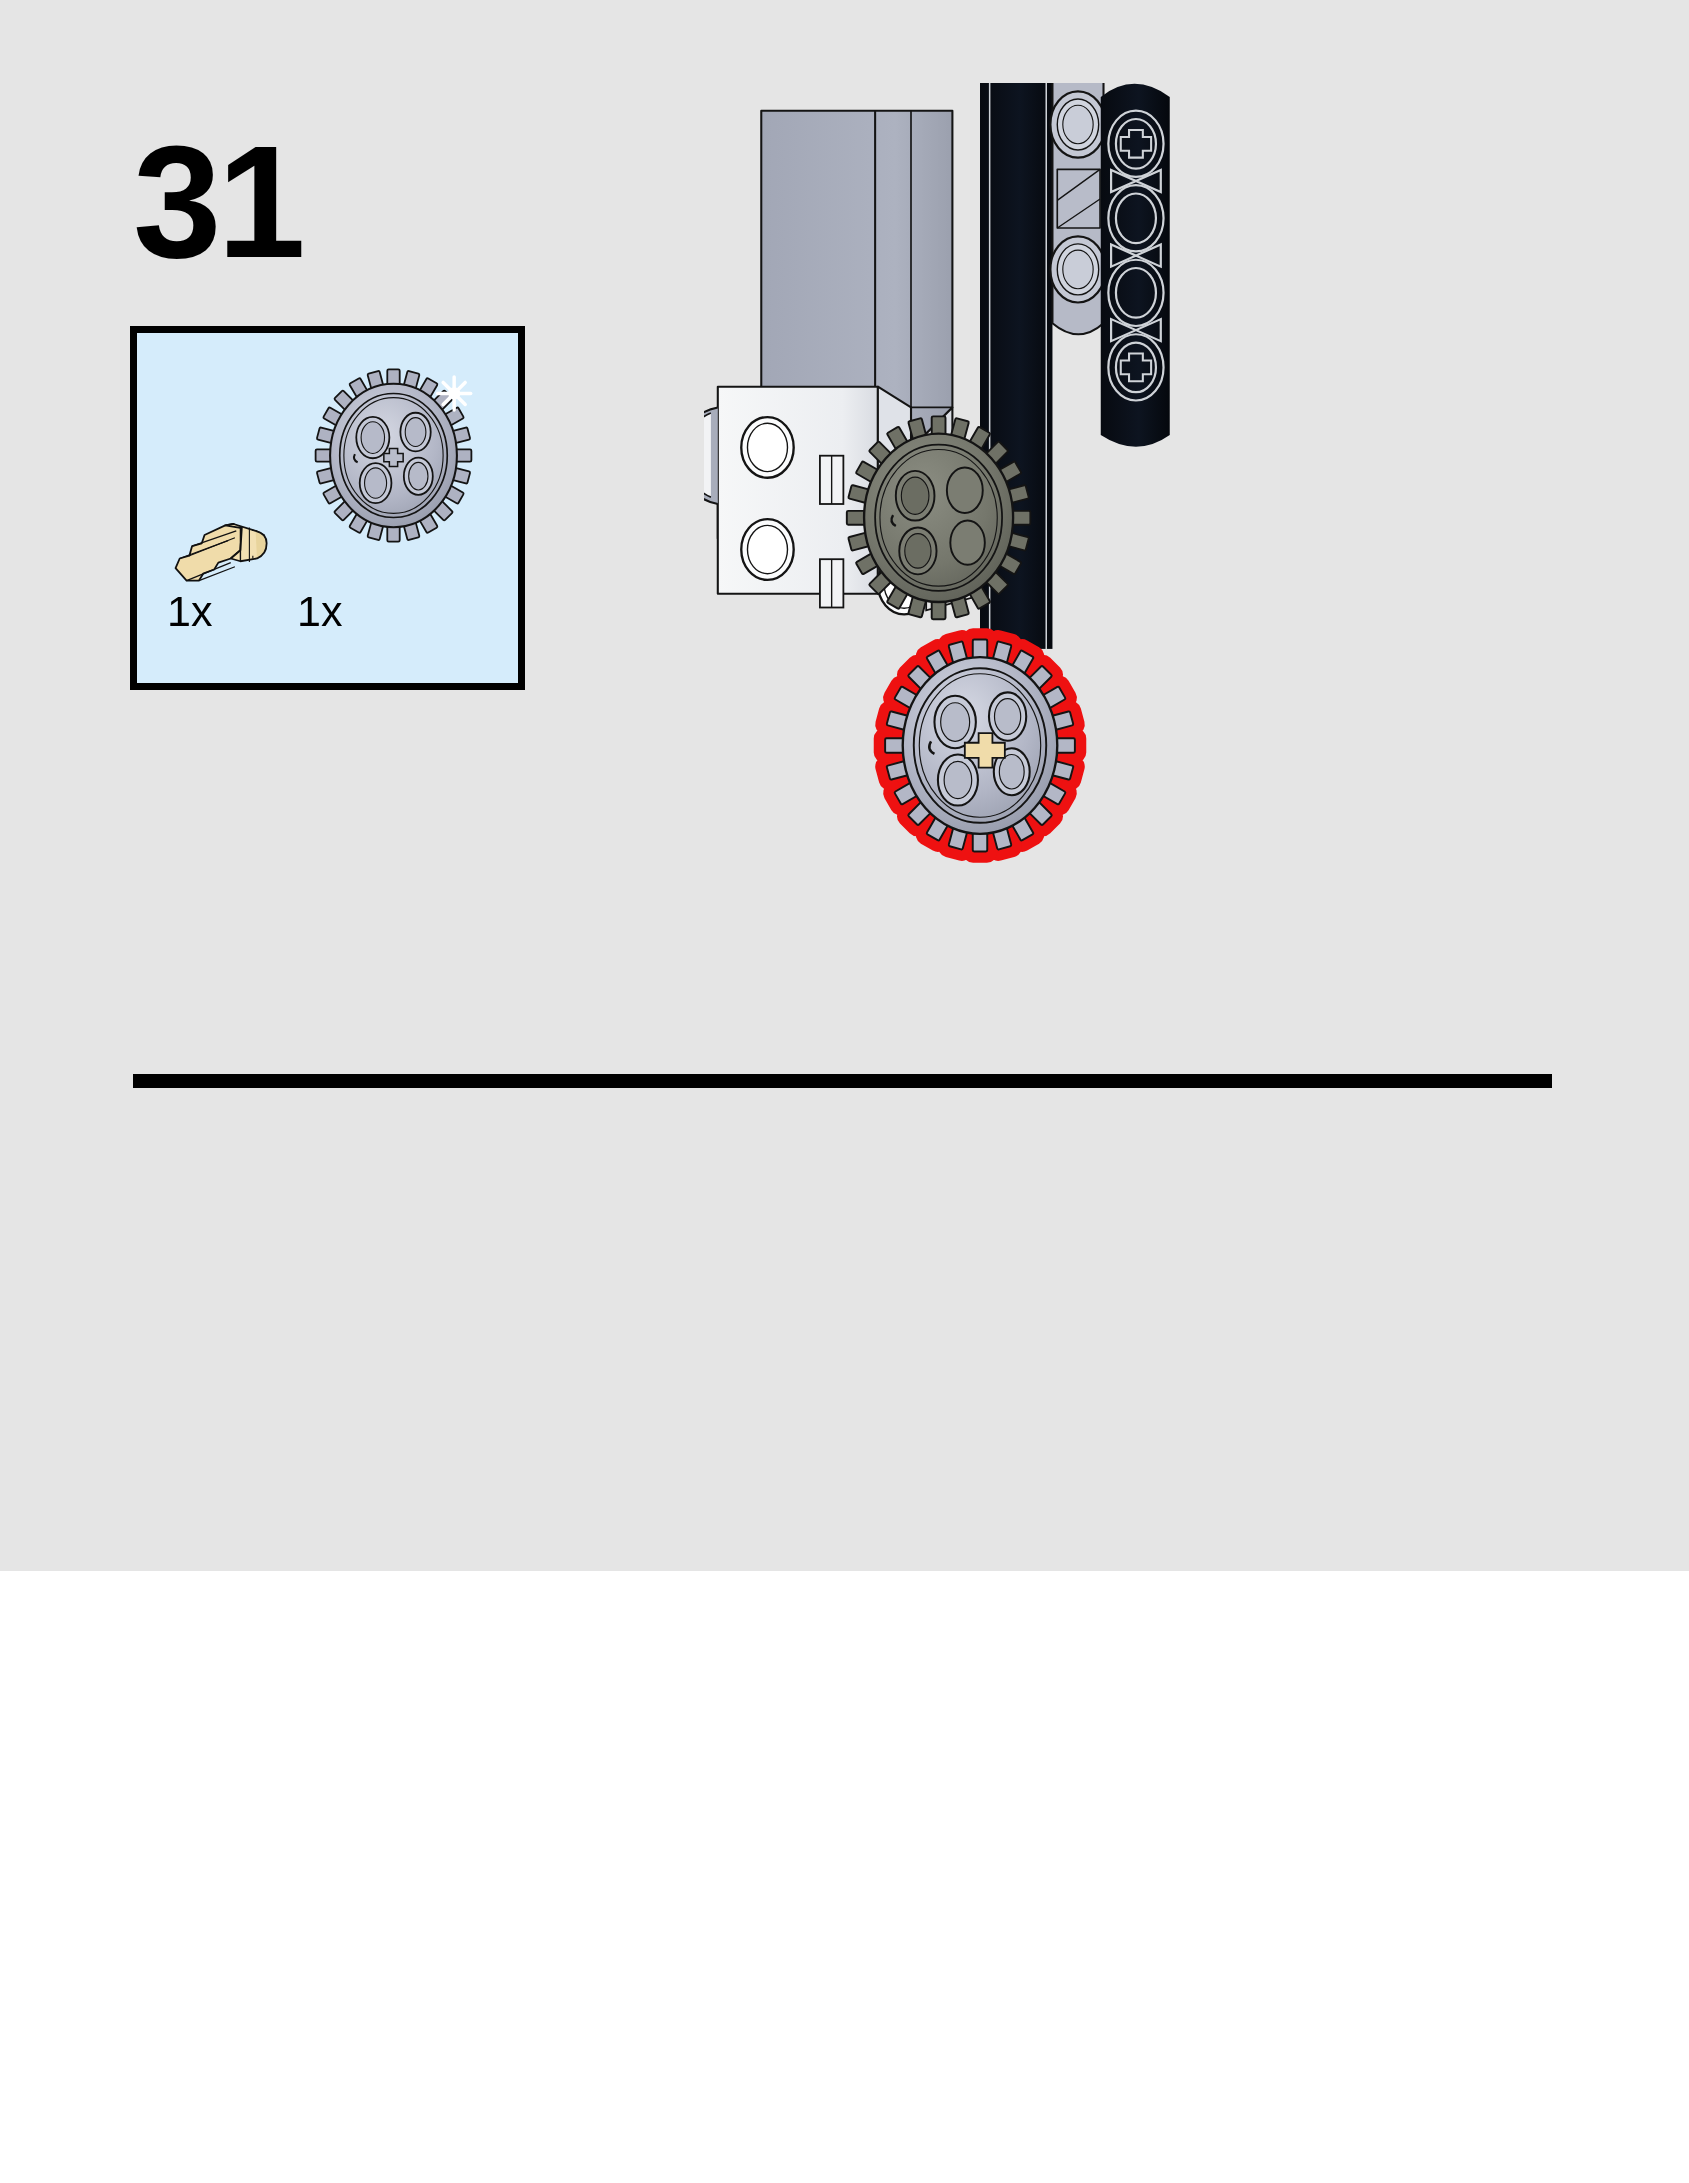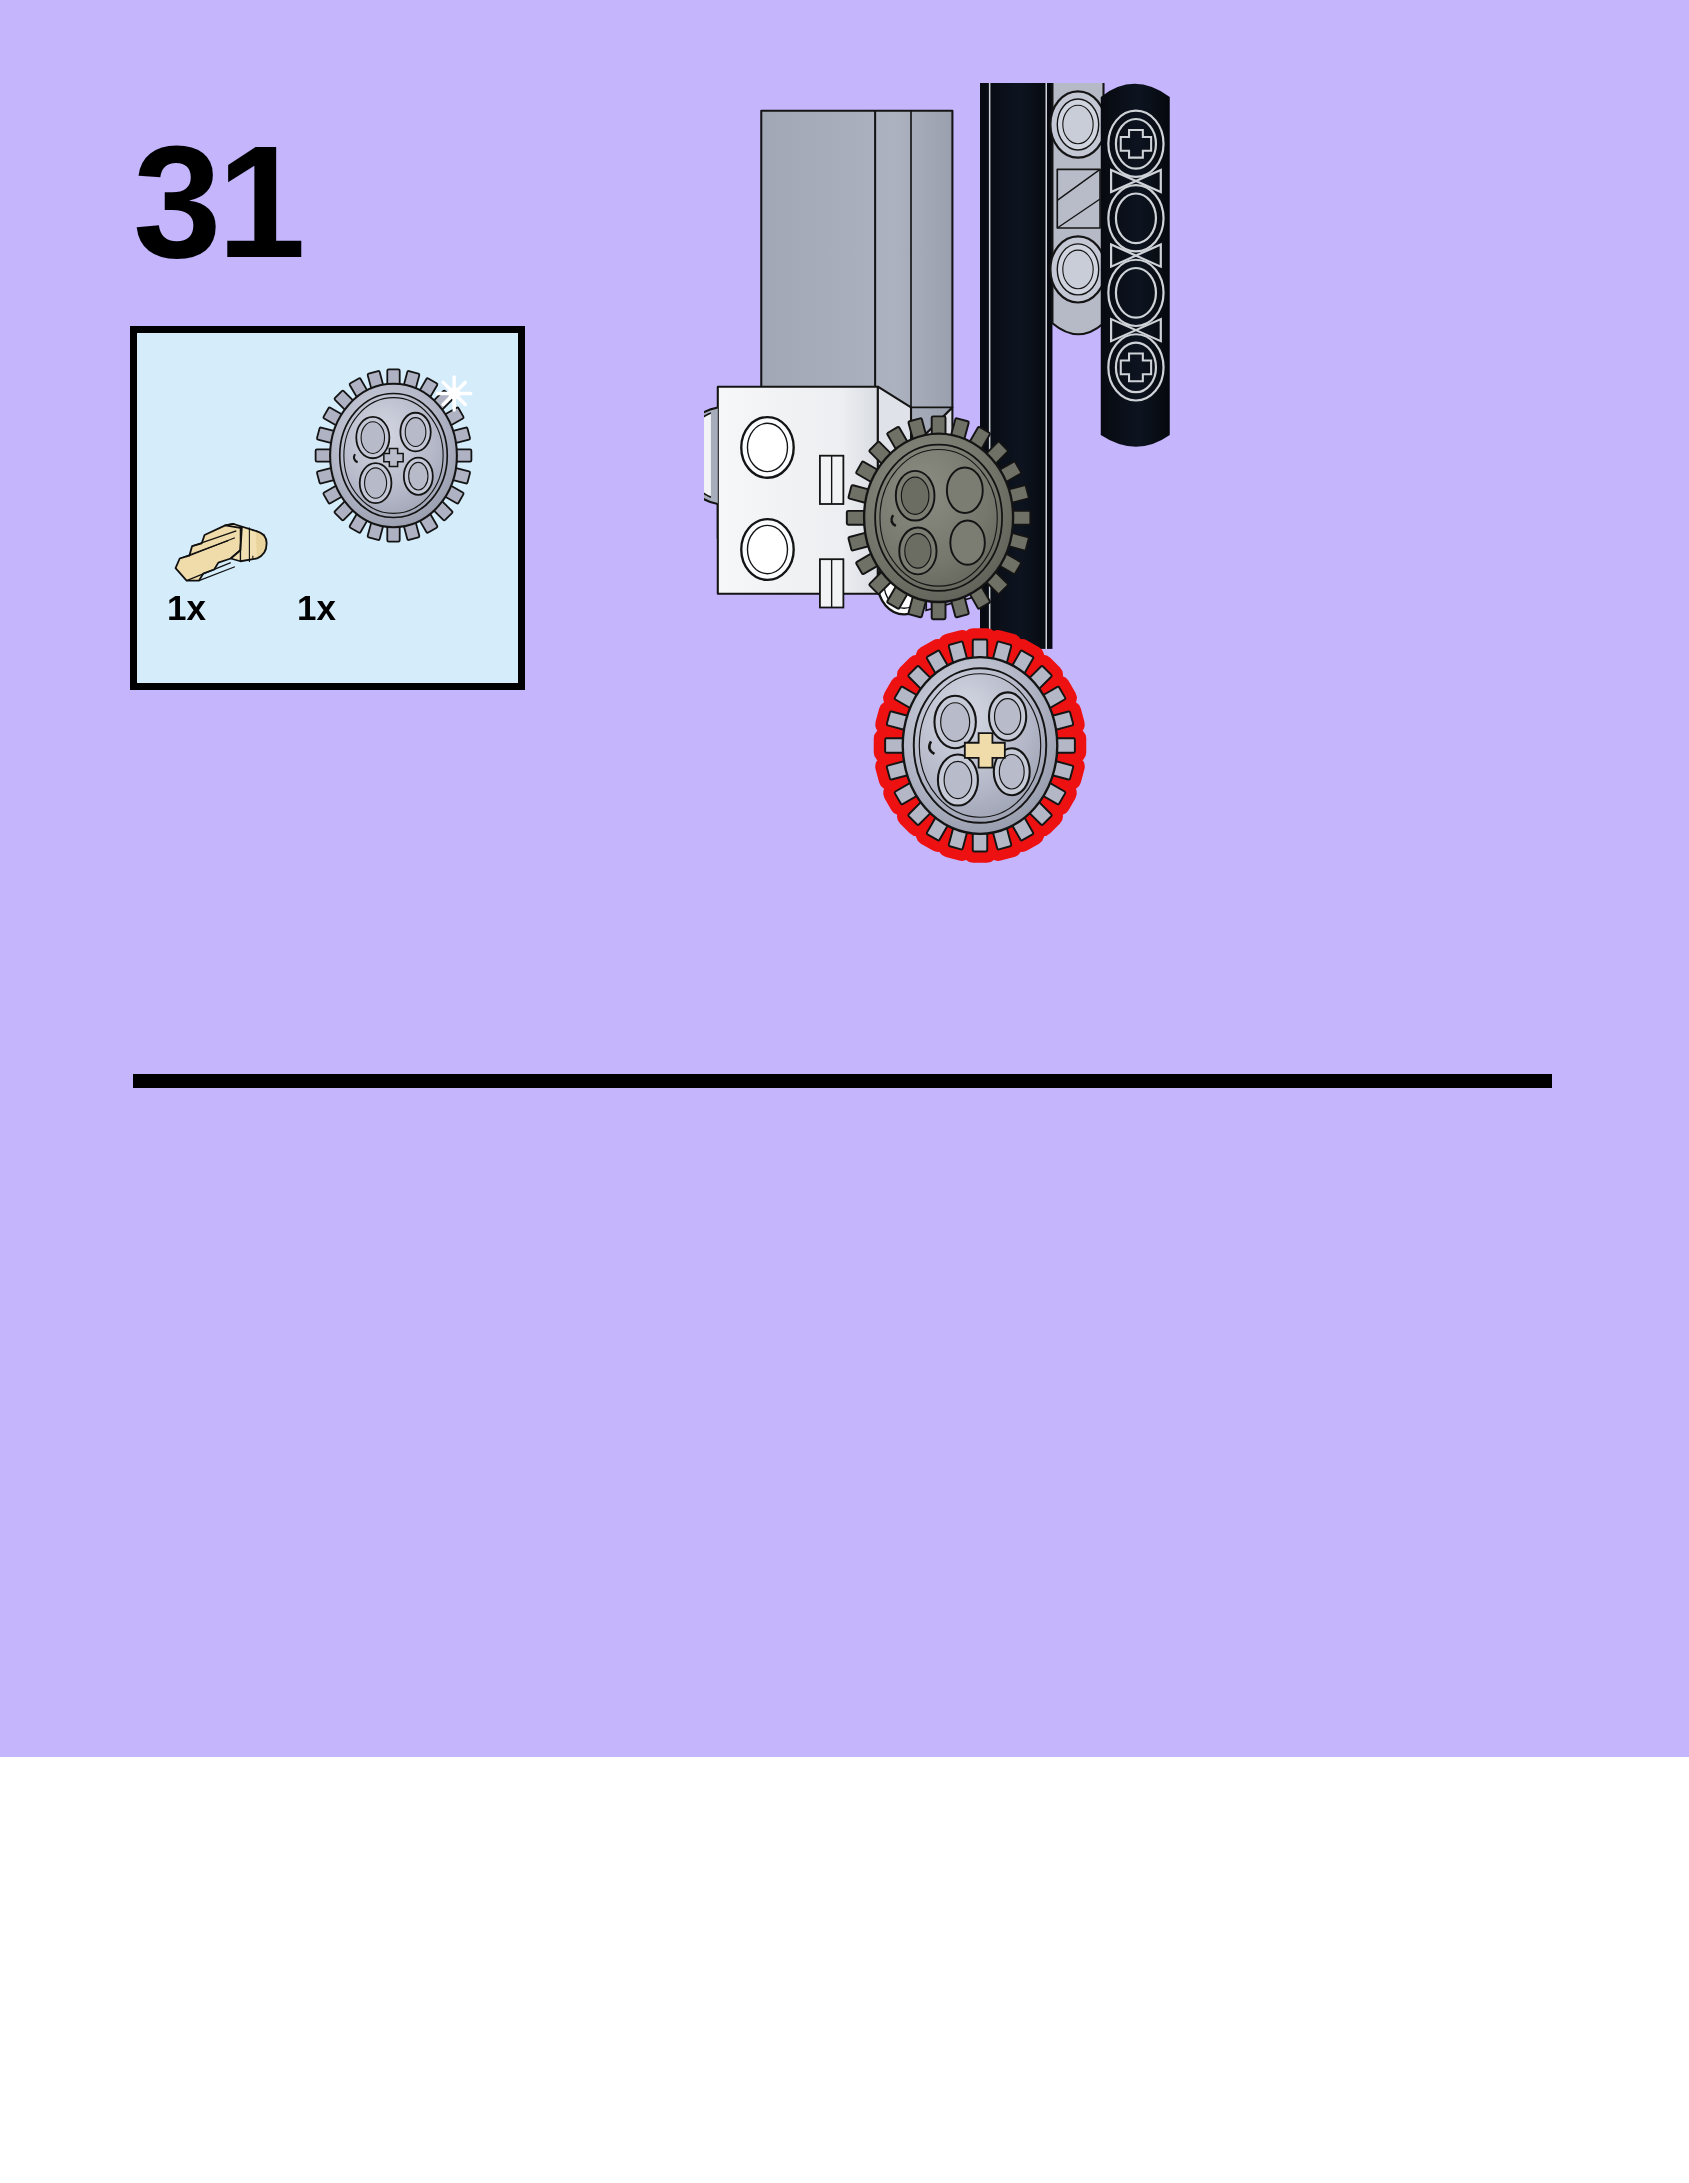--- a/index.html
+++ b/index.html
@@ -8,22 +8,22 @@
     padding: 0;
     background: #ffffff;
   }
   body {
     font-family: "Liberation Sans", sans-serif;
     -webkit-font-smoothing: antialiased;
   }
   #page {
     position: relative;
     width: 1689px;
-    height: 1757px;
-    background: #c4b5fd;
+    height: 1571px;
+    background: #e5e5e5;
     overflow: hidden;
   }
 
   
   .step { position: absolute; left: 0; top: 0; width: 1689px; }
   #step-31 { top: 0; height: 1076px; }
   #step-32 { top: 1104px; height: 1079px; }
 
   
   .step-number {
@@ -53,22 +53,22 @@
     position: absolute;
     background: #d5ecfb;
     border: 7.6px solid #000000;
     box-sizing: border-box;
   }
   #callout-31 { left: 130px; top: 326px; width: 395px; height: 364px; }
 
   .qty {
     position: absolute;
     font-family: "Liberation Sans", sans-serif;
-    font-size: 35px;
-    font-weight: bold;
+    font-size: 43px;
+    font-weight: normal;
     color: #000000;
     line-height: 1;
     user-select: none;
   }
 
   
   .art { position: absolute; overflow: visible; pointer-events: none; }
 
   
   .illus { position: absolute; }

